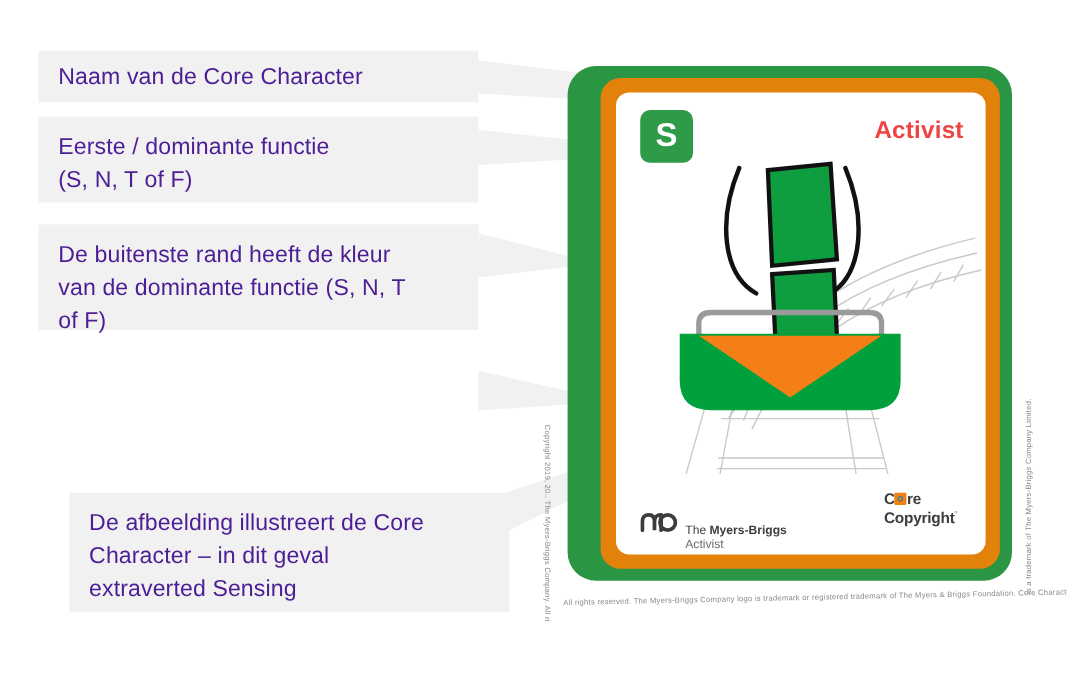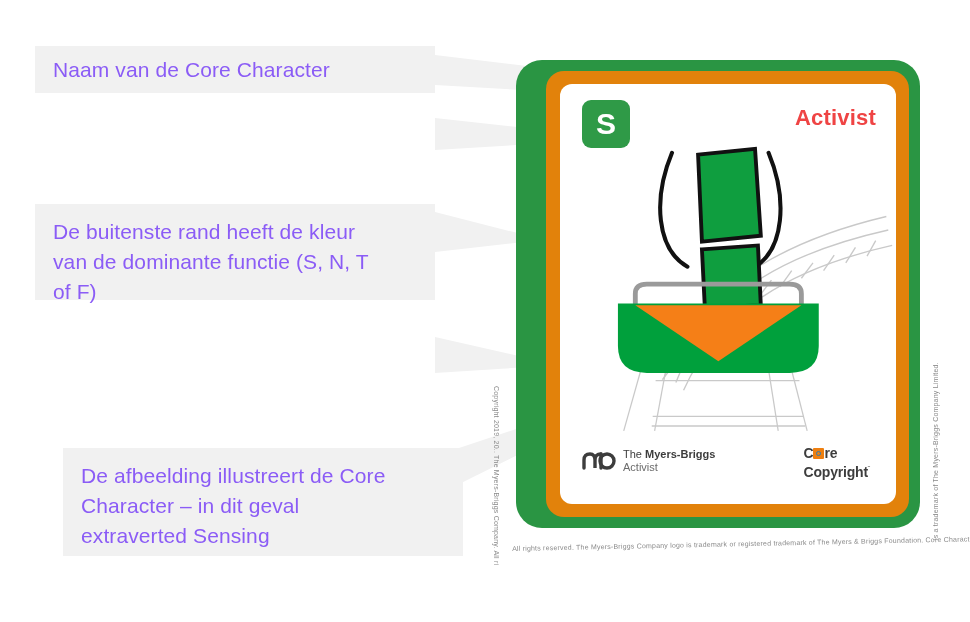--- a/index.html
+++ b/index.html
@@ -9,21 +9,21 @@
     font-family:"Liberation Sans", sans-serif;
     overflow:hidden;
     position:relative;
   }
   #stage{position:relative;width:970px;height:622px;}
 
   
   .callout{
     position:absolute;
     background:#f1f1f1;
-    color:#8b5cf6;
+    color:#4c1d95;
     font-size:21px;
     line-height:30px;
     padding:13px 16px 14px 18px;
     box-sizing:border-box;
     white-space:pre-line;
     letter-spacing:.1px;
   }
   #c1{left:35px;top:46px;width:400px;height:47px;padding-top:9px;padding-bottom:9px;}
   #c2{left:35px;top:106px;width:400px;height:78px;}
   #c3{left:35px;top:204px;width:400px;height:96px;}
@@ -62,21 +62,21 @@
   }
 
   
   #illus{position:absolute;left:0;top:52px;width:100%;height:300px;}
 
   
   #footer{
     position:absolute;left:0;right:0;bottom:14px;height:46px;
   }
   #mb-logo{position:absolute;left:22px;top:4px;display:flex;align-items:center;gap:7px;}
-  #mb-text{line-height:13px;}
+  #mb-text{line-height:13px;margin-top:28px;}
   .mb-l1{font-size:11px;color:#3d3d3d;}
   .mb-l1 b{font-weight:bold;}
   .mb-l2{font-size:11px;color:#6b6b6b;}
   #cc-logo{position:absolute;right:26px;top:2px;line-height:15px;}
   .cc-l{font-size:14px;font-weight:bold;color:#3d3d3d;letter-spacing:-.2px;}
   .cc-o{position:relative;display:inline-block;width:11px;height:11px;background:#ee7f10;vertical-align:-1px;border-radius:1px;}
   .cc-o::after{content:"";position:absolute;left:3px;top:3px;width:5px;height:5px;border:1.4px solid #2e7db5;border-radius:50%;box-sizing:border-box;}
   .cc-tm{font-size:7px;vertical-align:super;color:#3d3d3d;font-weight:normal;}
 
   
@@ -104,20 +104,22 @@
 
   <svg id="connectors" viewBox="0 0 970 622" xmlns="http://www.w3.org/2000/svg">
     <polygon fill="#f1f1f1" points="435,55 435,85 838,108 838,103"></polygon>
     <polygon fill="#f1f1f1" points="435,118 435,150 600,140 600,136"></polygon>
     <polygon fill="#f1f1f1" points="435,212 435,252 533,241 533,237"></polygon>
     <polygon fill="#f1f1f1" points="435,337 435,373 545,366 545,362"></polygon>
     <polygon fill="#f1f1f1" points="435,456 435,496 648,390 646,386"></polygon>
   </svg>
 
   <div class="callout" id="c1">Naam van de Core Character</div>
+  <div class="callout" id="c2">Eerste / dominante functie
+(S, N, T of F)</div>
   <div class="callout" id="c3">De buitenste rand heeft de kleur
 van de dominante functie (S, N, T
 of F)</div>
   <div class="callout" id="c5">De afbeelding illustreert de Core
 Character – in dit geval
 extraverted Sensing</div>
 
   <div id="card-outer">
     <div id="card-mid">
       <div id="card-inner">

